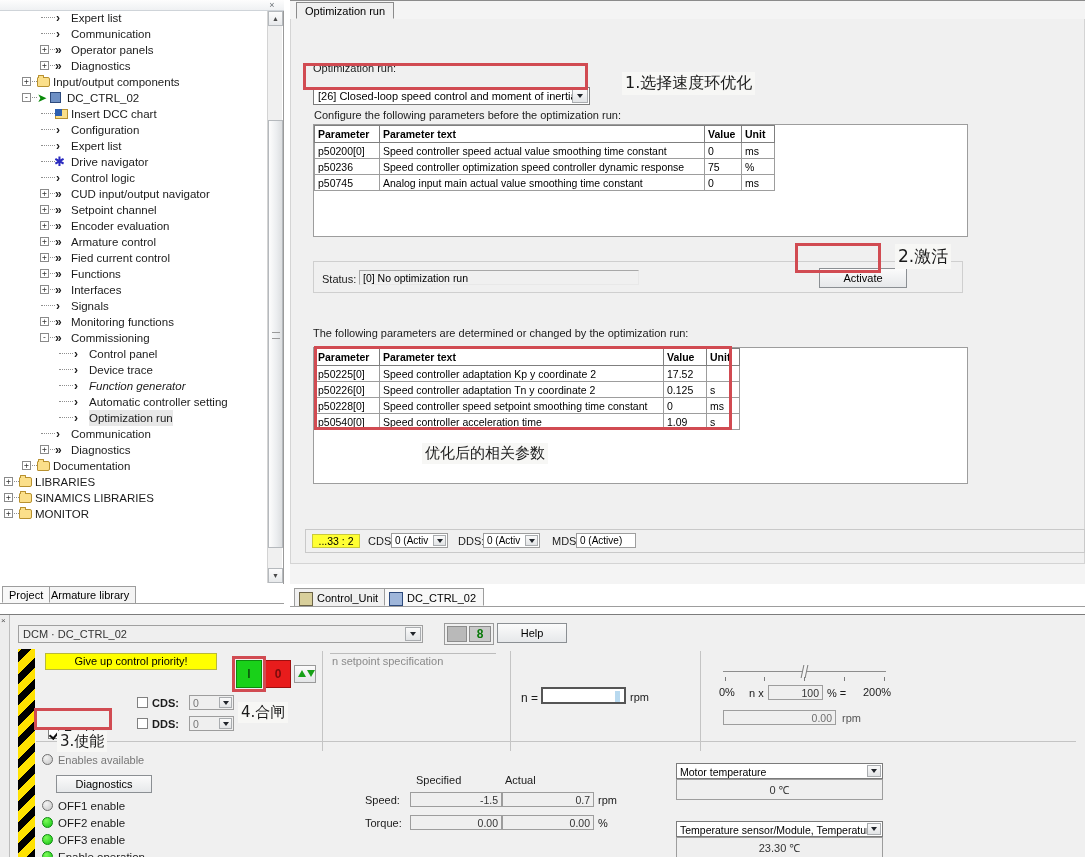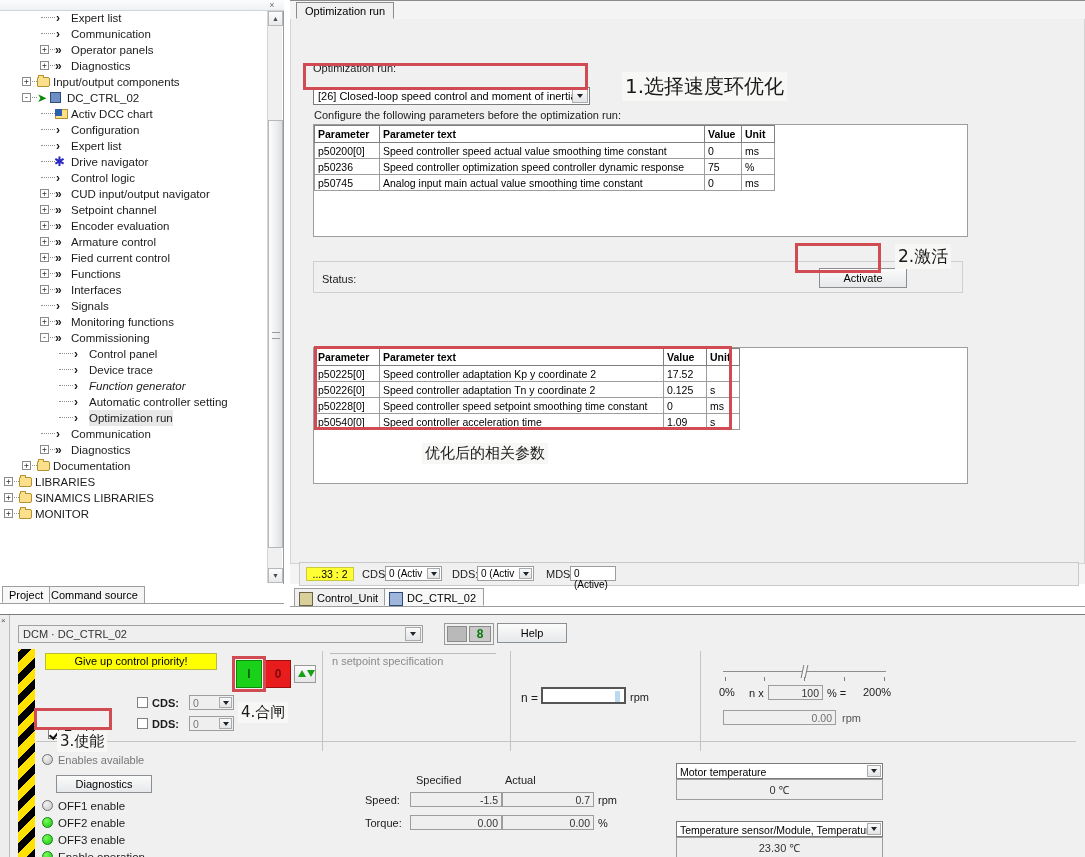--- a/index.html
+++ b/index.html
@@ -175,21 +175,21 @@
     position:absolute;background:#ffffff;border:1px solid #9d9d9d;
     box-sizing:border-box;
   }
 
   
   .redbox{
     position:absolute;border:3px solid #d14b52;box-sizing:border-box;
     pointer-events:none;
   }
   .cn-note{
-    position:absolute;font-size:20px;color:#1a1a1a;background:#f7f7f5;
+    position:absolute;font-size:16px;color:#1a1a1a;background:#f7f7f5;
     white-space:nowrap;font-family:"DejaVu Sans",sans-serif;
     padding:1px 3px;
   }
 
   
   #status-group{
     left:22px;top:242px;width:650px;height:32px;
     border:1px solid #cfcfcf;background:#f0f0f0;box-sizing:border-box;
   }
   #status-field{
@@ -199,22 +199,22 @@
     box-sizing:border-box;font-size:10.5px;padding:1px 3px;
   }
   #activate-btn{
     position:absolute;left:505px;top:6px;width:88px;height:20px;
     background:linear-gradient(#fbfbfb,#e6e8ea);border:1px solid #8b8f93;
     box-sizing:border-box;text-align:center;line-height:18px;font-size:11px;
   }
 
   
   #mb-bar{
-    left:8px;top:510px;width:780px;height:24px;
-    border:1px solid #c9c9c9;background:#f0f0f0;box-sizing:border-box;margin-top:33px;
+    left:14px;top:510px;width:780px;height:24px;
+    border:1px solid #c9c9c9;background:#f0f0f0;box-sizing:border-box;
   }
   #mb-yellow{
     position:absolute;left:6px;top:4px;width:48px;height:14px;
     background:#ffff33;border:1px solid #c9c93c;box-sizing:border-box;
     font-size:10.5px;text-align:center;line-height:13px;
   }
   .minifield{
     position:absolute;height:15px;background:#ffffff;
     border:1px solid #9d9d9d;box-sizing:border-box;font-size:10px;
     padding:1px 3px;
@@ -380,21 +380,21 @@
         <div class="tnode" style="top: 80px; position: absolute; left: 0px; width: 262px;">
           <span class="exp" style="left: 22px;">-</span>
           <span class="dash" style="left: 32px; width: 5px;"></span>
           <span class="ico-arrowgreen" style="left: 37px;">➤</span>
           <span class="ico-drive" style="left: 50px;"></span>
           <span class="lbl" style="left: 67px;">DC_CTRL_02</span>
         </div>
         <div class="tnode" style="top: 96px; position: absolute; left: 0px; width: 262px;">
           <span class="dash" style="left: 41px; width: 14px;"></span>
           <span class="ico-dcc" style="left: 55px;"></span>
-          <span class="lbl" style="left: 71px;">Activ DCC chart</span>
+          <span class="lbl" style="left: 71px;">Insert DCC chart</span>
         </div>
         <div class="tnode" style="top: 112px; position: absolute; left: 0px; width: 262px;">
           <span class="dash" style="left: 41px; width: 14px;"></span>
           <span class="gt" style="left: 56px;">›</span>
           <span class="lbl" style="left: 71px;">Configuration</span>
         </div>
         <div class="tnode" style="top: 128px; position: absolute; left: 0px; width: 262px;">
           <span class="dash" style="left: 41px; width: 14px;"></span>
           <span class="gt" style="left: 56px;">›</span>
           <span class="lbl" style="left: 71px;">Expert list</span>
@@ -535,21 +535,21 @@
     <div id="tree-thumb">
         <div class="grip"></div>
       </div>
     <div class="sb-btn" style="top:557px;">▼</div>
   </div>
 </div>
 
 <div class="abs" id="tree-tabs">
   <div id="tabs-underline"></div>
   <div class="btab" style="left:2px;background:#f8f8f8;border-bottom:1px solid #f8f8f8;z-index:2;">Project</div>
-  <div class="btab" style="left:44px;">Command source</div>
+  <div class="btab" style="left:44px;">Armature library</div>
 </div>
 
 <div class="abs" id="main-panel">
   <div class="abs" id="main-tabrow">
     <div id="main-tabline"></div>
     <div class="abs" id="main-tab">Optimization run</div>
   </div>
 
   <div class="abs" id="main-body">
 
@@ -591,23 +591,25 @@
             <td style="width: 58px;">p50745</td>
             <td style="width: 318px;">Analog input main actual value smoothing time constant</td>
             <td style="width: 30px;">0</td>
             <td style="width: 26px;">ms</td>
           </tr>
         </tbody>
       </table>
 
     <div class="abs" id="status-group">
       <div class="lbl-static" style="left:8px;top:11px;">Status:</div>
+      <div id="status-field">[0] No optimization run</div>
       <div id="activate-btn">Activate</div>
     </div>
 
+    <div class="lbl-static" style="left:22px;top:308px;">The following parameters are determined or changed by the optimization run:</div>
 
     <div class="tblbox" style="left:22px;top:328px;width:655px;height:137px;"></div>
     <table class="ptable" id="table-after" style="left:23px;top:329px;width:398px;">
         <thead>
           <tr>
             <th style="width: 58px;">Parameter</th>
             <th style="width: 277px;">Parameter text</th>
             <th style="width: 36px;">Value</th>
             <th style="width: 26px;">Unit</th>
           </tr>
@@ -650,21 +652,21 @@
           </span>
       </div>
       <div class="lbl-static" style="left:152px;top:5px;">DDS:</div>
       <div class="minifield" style="left:177px;top:3px;width:57px;">
         <span>0 (Activ</span>
         <span class="minicombo-arrow">
             <span class="caret"></span>
           </span>
       </div>
       <div class="lbl-static" style="left:246px;top:5px;">MDS:</div>
-      <div class="minifield" style="left:270px;top:3px;width:46px;">0 (Active)</div>
+      <div class="minifield" style="left:270px;top:3px;width:60px;">0 (Active)</div>
     </div>
   </div>
 </div>
 
 <div class="abs" id="doc-tabs">
   <div class="abs" style="left:0;top:18px;width:795px;height:1px;background:#9d9d9d;"></div>
   <div class="dtab" style="left:4px;">
     <span class="dtab-ico" style="background:#d8cf9b;border:1px solid #6b6347;"></span>
     <span>Control_Unit</span>
   </div>

